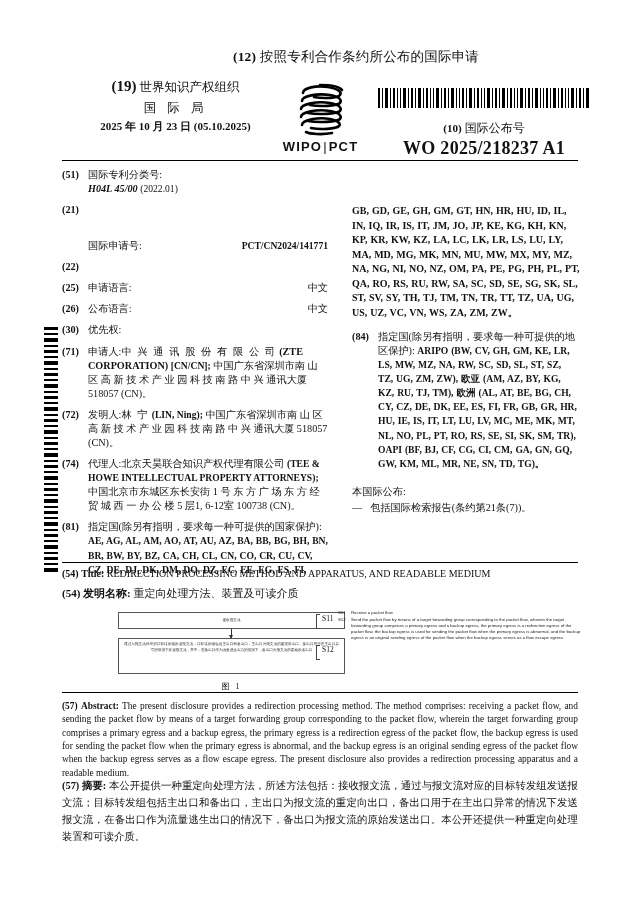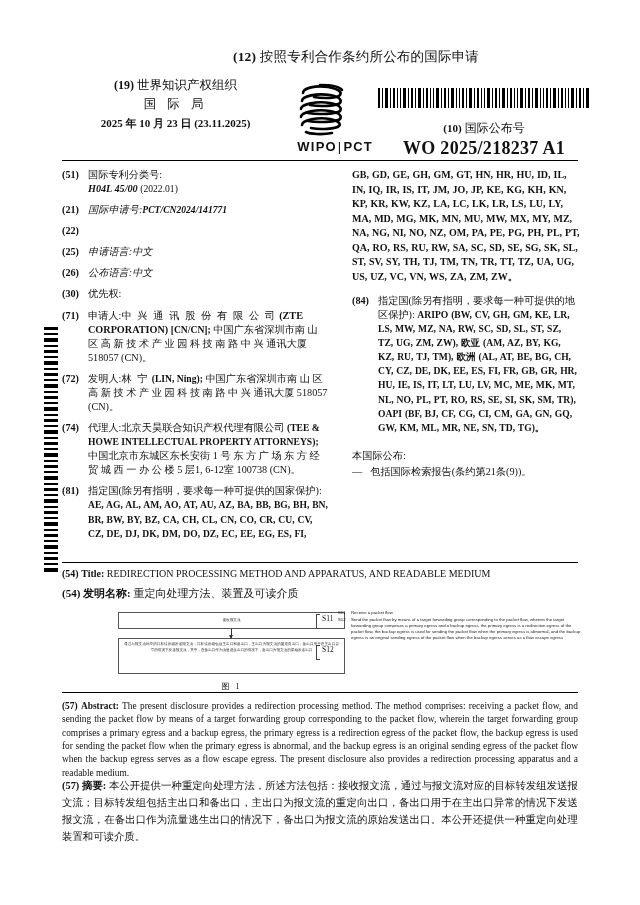--- a/index.html
+++ b/index.html
@@ -35,37 +35,37 @@
   .hdr-title b { font-weight: bold; }
 
   .hdr-left {
     position: absolute;
     left: 88px; top: 76px;
     width: 175px;
     text-align: center;
     line-height: 1.45;
   }
   .hdr-19 { font-size: 12.5px; white-space: nowrap;}
-  .hdr-19 b { font-weight: bold; font-size: 12px; }
+  .hdr-19 b { font-weight: bold; font-size: 15px; }
   .hdr-bureau { font-size: 12.5px; letter-spacing: 4px; margin-top: 1px; }
   .hdr-43 { font-size: 12px; margin-top: 12px; }
   .hdr-43 b { font-weight: bold; font-size: 11px; }
   .hdr-date {
     font-size: 11px;
     font-weight: bold;
     margin-top: 2px;
     white-space: nowrap;
   }
 
   
   .wipo {
     position: absolute;
     left: 268px; top: 82px;
     width: 105px;
-    text-align: right;
+    text-align: center;
   }
   .wipo svg { display: block; margin: 0 auto; }
   .wipo-word {
     font-family: "Liberation Sans", sans-serif;
     font-weight: bold;
     font-size: 13px;
     letter-spacing: 1.2px;
     margin-top: 2px;
     white-space: nowrap;
   }
@@ -124,25 +124,25 @@
     line-height: 1.38;
   }
 
   .field { display: block; margin-bottom: 7px; }
   .fnum-w { display: inline-block; width: 26px; font-weight: bold; vertical-align: top;}
   .fbody { display: inline-block; width: 240px; vertical-align: top; }
   .fbody-r { display: inline-block; width: 200px; vertical-align: top; }
   .ital-bold { font-weight: bold; font-style: italic; }
   .row-spread {
     display: flex;
+    justify-content: space-between;
     align-items: baseline;
     width: 240px;
-    font-style: italic;
-  }
-  .latbold { font-weight: bold; font-size: 9.6px; }
+  }
+  .latbold { font-weight: bold; font-size: 9.6px; margin-top: 36px; }
   .sp { letter-spacing: 1.6px; }
   .smallnum { font-size: 9.6px; }
   .codes { word-spacing: 0.5px; }
 
   
   .prio { margin-left: 26px; display:flex; gap: 14px; font-size: 9.6px; font-weight: bold;}
 
   
   .title-block {
     position: absolute;
@@ -245,21 +245,21 @@
     <b>(12)</b>
     <span>按照专利合作条约所公布的国际申请</span>
   </div>
 
   <div class="hdr-left">
     <div class="hdr-19">
       <b>(19)</b>
       <span>世界知识产权组织</span>
     </div>
     <div class="hdr-bureau">国 际 局</div>
-    <div class="hdr-date">2025 年 10 月 23 日 (23.11.2025)</div>
+    <div class="hdr-date">2025 年 10 月 23 日 (05.10.2025)</div>
   </div>
 
   <div class="wipo">
     <svg width="62" height="55" viewBox="0 0 62 55">
       <g fill="none" stroke="#000" stroke-width="2.6" stroke-linecap="round">
         <path d="M30 3 C44 3 50 5 52 8"></path>
         <path d="M13 11 C13 6 26 3 38 5 C49 7 52 10 50 13 C48 16 34 17 24 15"></path>
         <path d="M12 19 C12 14 27 11 40 13 C50 15 52 18 50 21 C47 24 30 25 20 23"></path>
         <path d="M11 27 C11 22 27 19 40 21 C50 23 52 26 50 29 C47 32 28 33 18 31"></path>
         <path d="M11 35 C11 30 27 27 40 29 C50 31 52 34 50 37 C47 40 28 41 18 39"></path>
@@ -459,21 +459,21 @@
     <div class="field codes latbold" style="font-size:10px;line-height:1.45;">GB, GD, GE, GH, GM, GT, HN, HR, HU, ID, IL, IN, IQ, IR, IS, IT, JM, JO, JP, KE, KG, KH, KN, KP, KR, KW, KZ, LA, LC, LK, LR, LS, LU, LY, MA, MD, MG, MK, MN, MU, MW, MX, MY, MZ, NA, NG, NI, NO, NZ, OM, PA, PE, PG, PH, PL, PT, QA, RO, RS, RU, RW, SA, SC, SD, SE, SG, SK, SL, ST, SV, SY, TH, TJ, TM, TN, TR, TT, TZ, UA, UG, US, UZ, VC, VN, WS, ZA, ZM, ZW。</div>
 
     <div class="field" style="margin-top:10px;">
       <span class="fnum-w">(84)</span><span class="fbody-r"><span>指定国(除另有指明，要求每一种可提供的地区保护):</span> <span class="codes latbold">ARIPO (BW, CV, GH, GM, KE, LR, LS, MW, MZ, NA, RW, SC, SD, SL, ST, SZ, TZ, UG, ZM, ZW), 欧亚 (AM, AZ, BY, KG, KZ, RU, TJ, TM), 欧洲 (AL, AT, BE, BG, CH, CY, CZ, DE, DK, EE, ES, FI, FR, GB, GR, HR, HU, IE, IS, IT, LT, LU, LV, MC, ME, MK, MT, NL, NO, PL, PT, RO, RS, SE, SI, SK, SM, TR), OAPI (BF, BJ, CF, CG, CI, CM, GA, GN, GQ, GW, KM, ML, MR, NE, SN, TD, TG)。</span></span>
     </div>
 
     <div class="field" style="margin-top:14px;">
       <div>本国际公布:</div>
       <div style="display:flex;gap:8px;margin-top:2px;">
         <span>—</span>
-        <span>包括国际检索报告(条约第21条(9))。</span>
+        <span>包括国际检索报告(条约第21条(7))。</span>
       </div>
     </div>
 
   </div>
 
   <div class="rule rule-mid"></div>
 
   <div class="title-block">
     <div class="t54en">
       <b>(54)</b>

